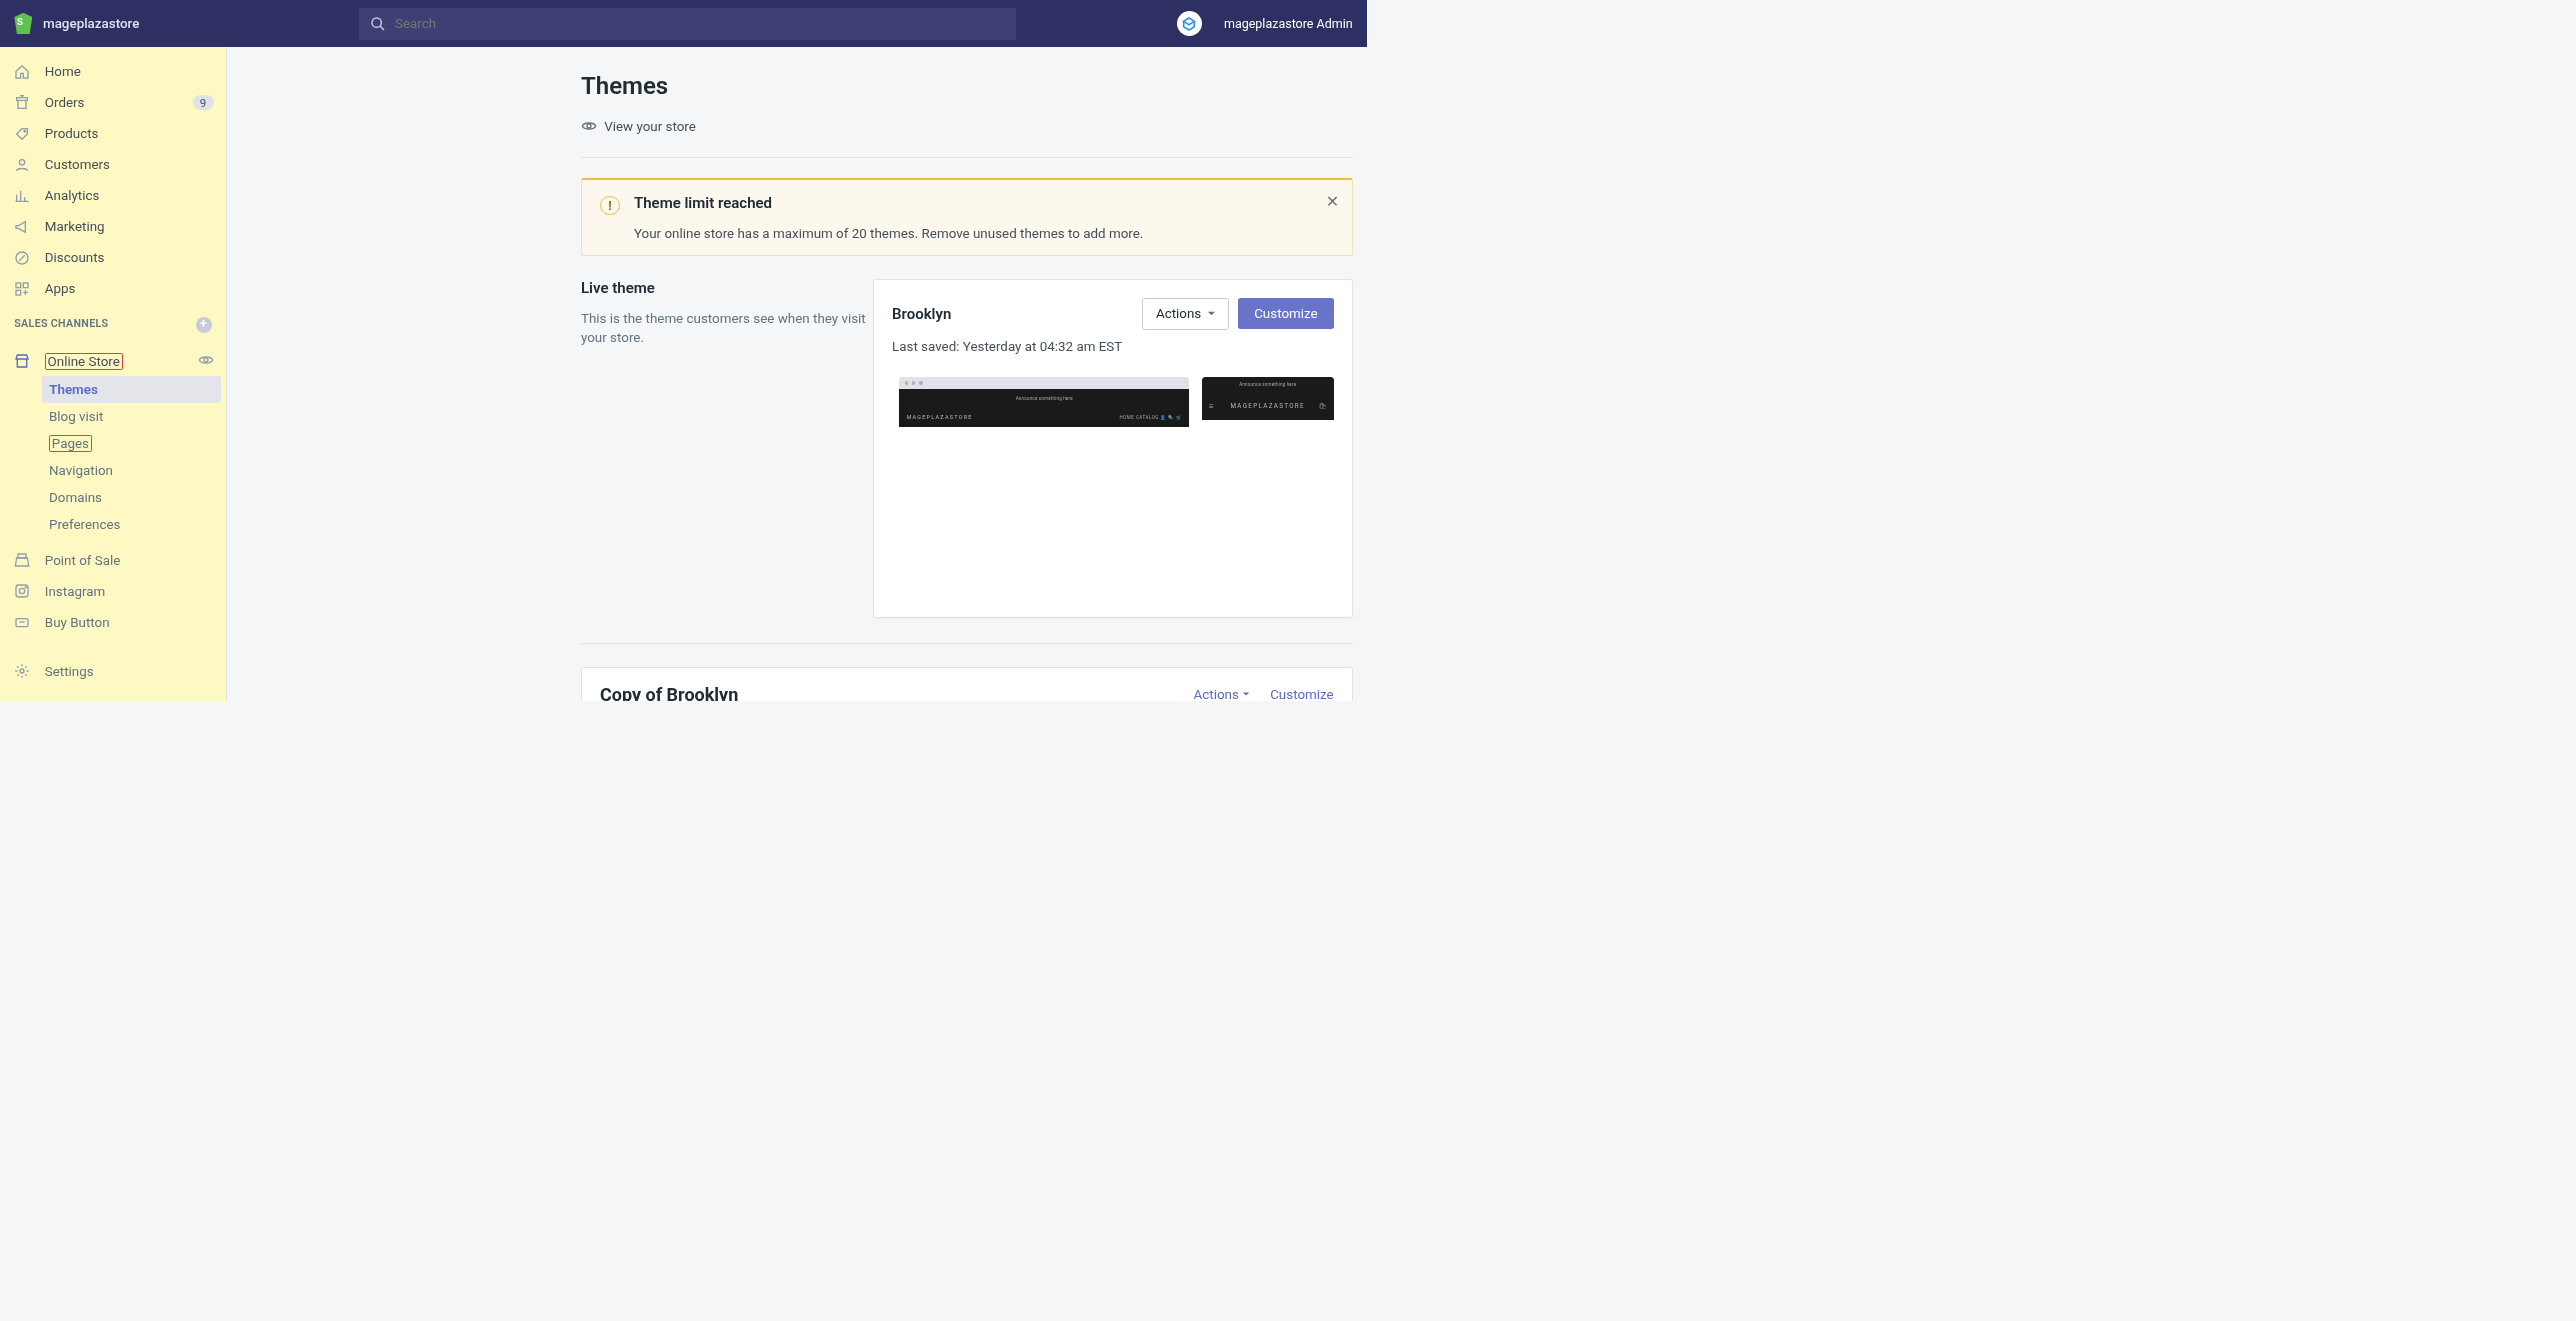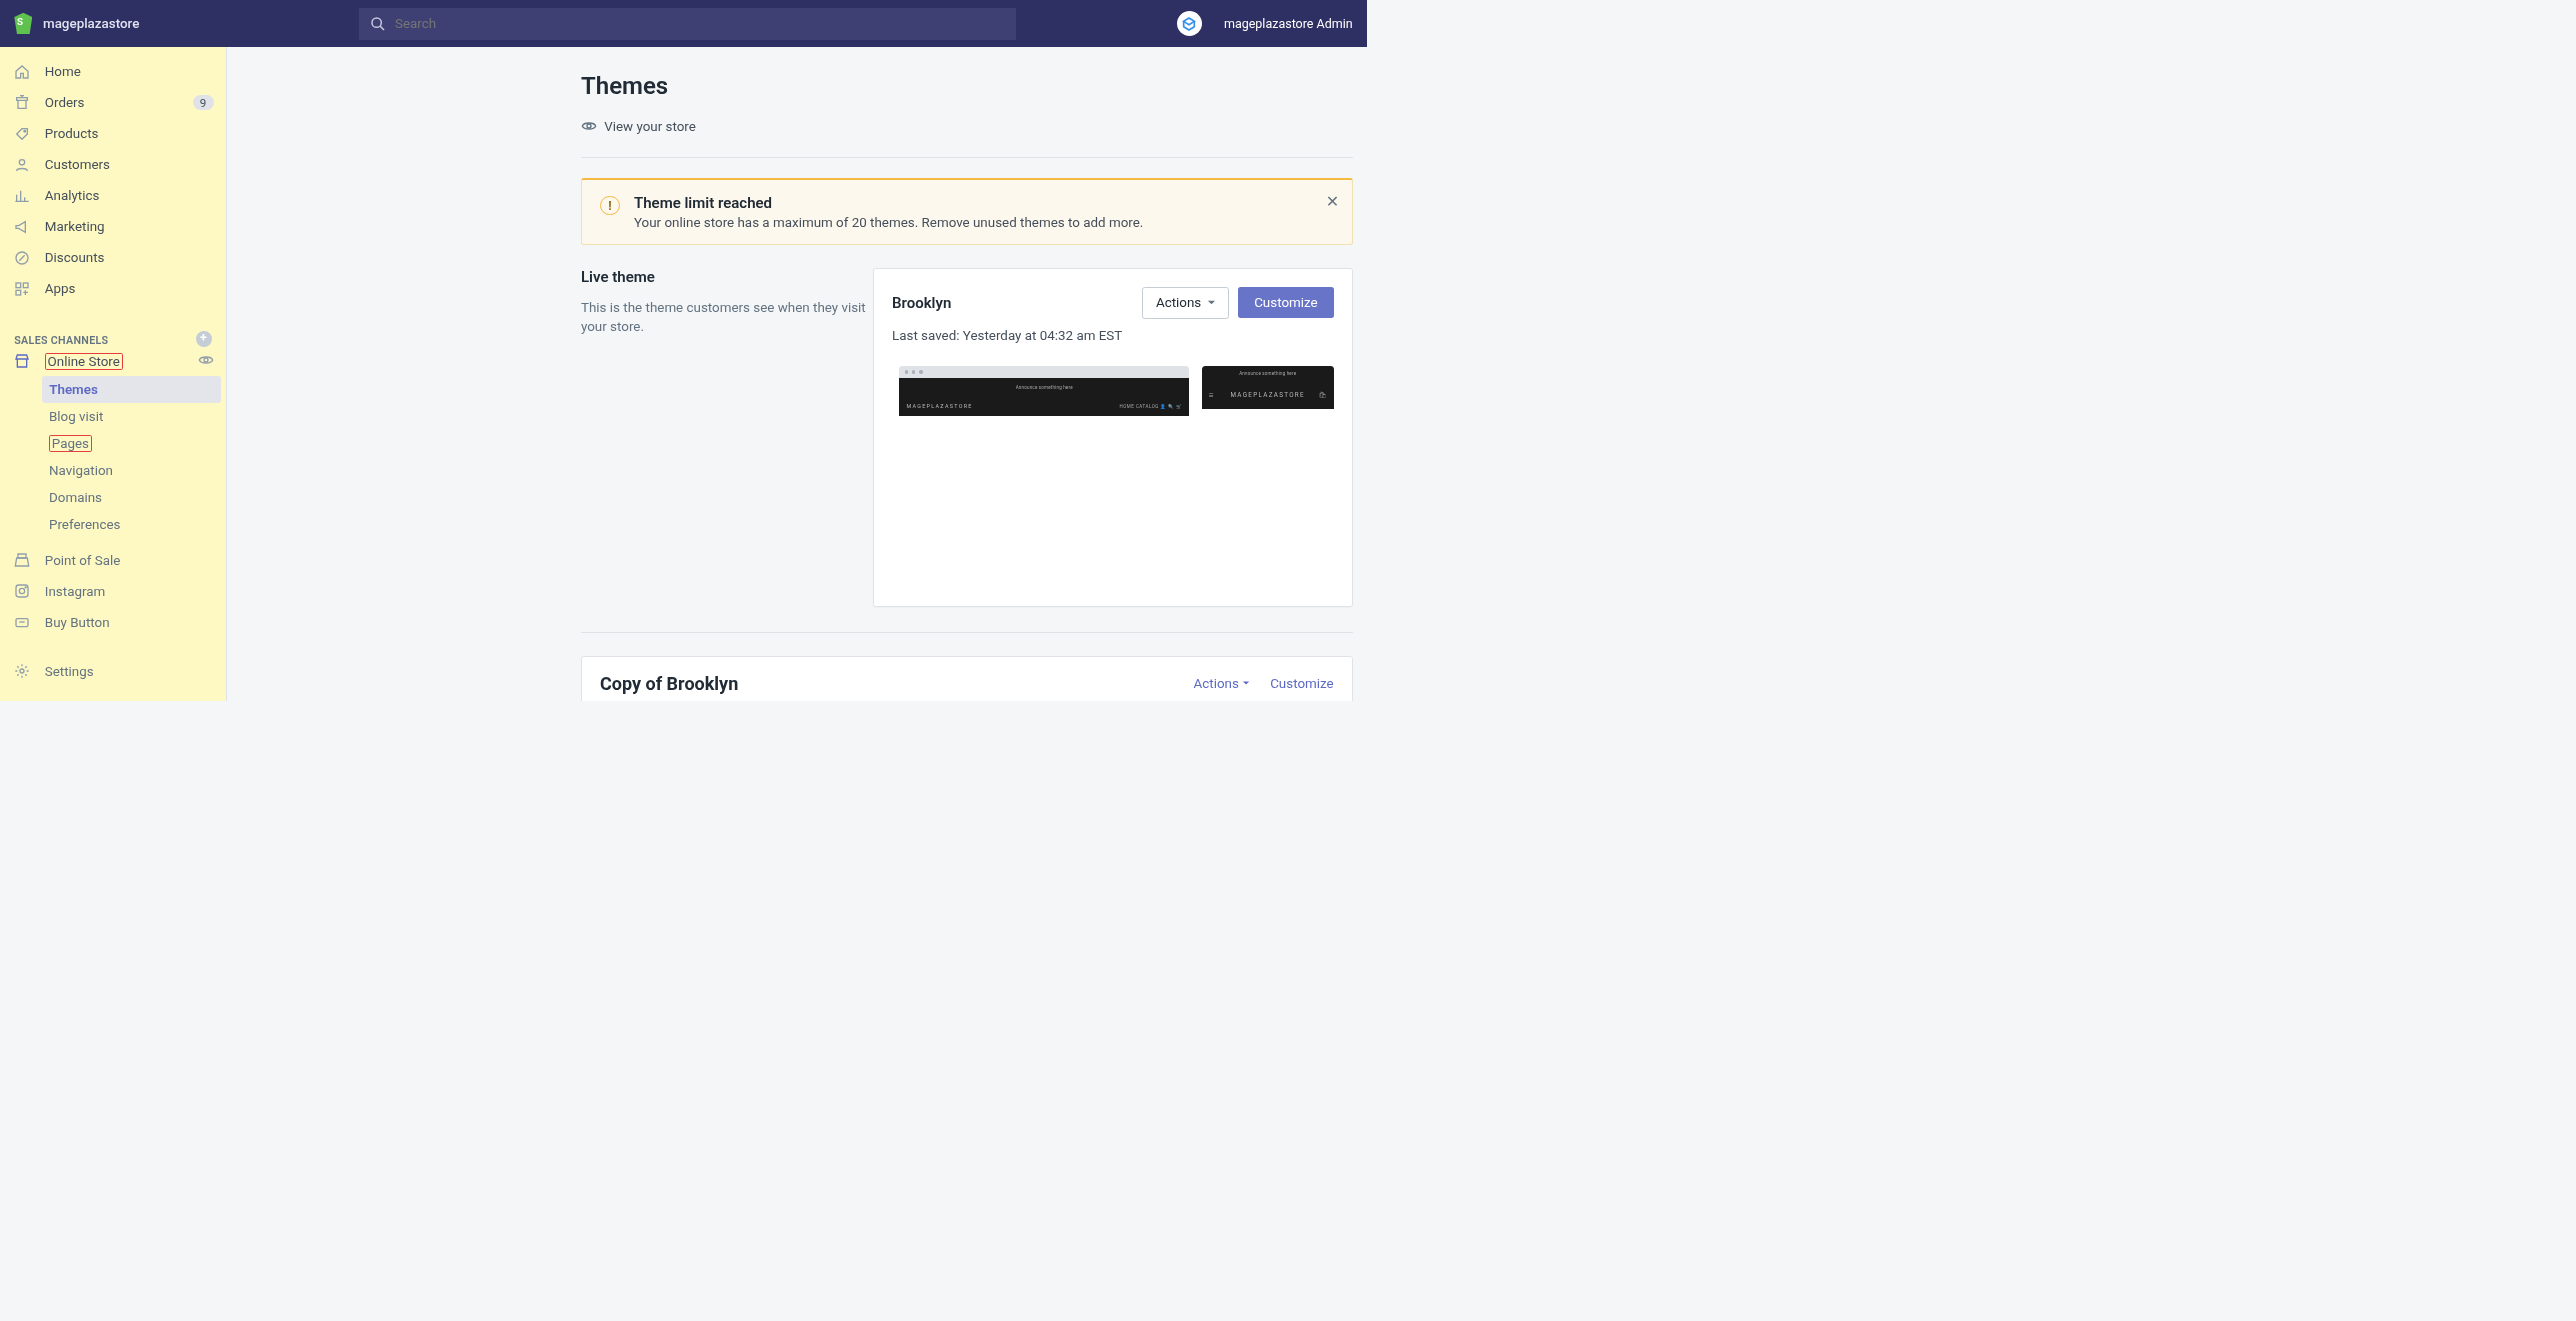--- a/index.html
+++ b/index.html
@@ -23,37 +23,37 @@
   .shell { display:flex; height: calc(100% - 47px); }
   .sidebar { width: 227px; background:#fef9c3; border-right:0.9px solid #dfe3e8; padding-top:9px; overflow-y:auto; }
   .main { flex:1; overflow-y:auto; }
 
   
   .nav-item { display:flex; align-items:center; height:31px; padding:0 12.5px; font-size:13.4px; color:#454f5b; cursor:pointer; gap:14.3px;}
   .nav-item .ico { width:18px; height:18px; color:#919eab; display:flex; align-items:center; justify-content:center;}
   .nav-item .badge { margin-left:auto; background:#dfe3e8; color:#454f5b; font-size:11.6px; border-radius:9px; padding:0.9px 7.2px; }
   .nav-item.selected { color:#5c6ac4; font-weight:600; }
   .nav-item.dim { color:#637381; }
-  .section-title { font-size:10.7px; letter-spacing:0.3px; color:#637381; font-weight:600; padding:0 14.3px; display:flex; align-items:flex-end; height:30px; margin-top:12.5px;}
+  .section-title { font-size:10.7px; letter-spacing:0.3px; color:#637381; font-weight:600; padding:0 14.3px; display:flex; align-items:flex-start; height:30px; margin-top:12.5px;}
   .section-title .plus { margin-left:auto; width:16px;height:16px;border-radius:50%;background:#c4cdd5;display:flex;align-items:center;justify-content:center;color:#fff;font-size:12.5px;line-height:1;}
   .sub-item { display:flex; align-items:center; height:27px; padding-left:49px; font-size:13.4px; color:#637381; cursor:pointer;}
   .sub-item.active { background:#e3e5ea; border-radius:2.7px; margin:0 5.4px 0 42px; padding-left:7.2px; color:#5c6ac4; font-weight:600;}
   .highlight-box { border:1.8px solid #e53e3e; display:inline-block; padding:0 1.8px; border-radius:1.8px;}
   .eye { margin-left:auto; color:#919eab; }
   .sidebar .spacer { height:7.2px; }
 
   
   .content { padding: 25px 0 0 0; max-width: 887px; margin:0 auto 0 354px; padding-right:14.3px;}
   h1.page-title { font-size:24px; font-weight:600; margin-bottom:18px; }
   .view-store-link { display:flex; align-items:center; gap:7.2px; font-size:13.4px; color:#454f5b; margin-bottom:23px; cursor:pointer;}
   .divider { border:none; border-top:0.9px solid #dfe3e8; margin-bottom:19.7px; }
 
   .banner { border:0.9px solid #f0e2ae; border-top:2.7px solid #f4b940; background:#fdf8ed; border-radius:2.7px; padding:14.3px 18px; display:flex; gap:14.3px; position:relative; margin-bottom:23px;}
   .banner .warn-ico { width:19.7px;height:19.7px;border-radius:50%;border:1.8px solid #f4b940;display:flex;align-items:center;justify-content:center;color:#8a6d1b;font-weight:bold;font-size:12.5px;flex-shrink:0;margin-top:1.8px;}
-  .banner h3 { font-size:15px; font-weight:600; margin-bottom:3px; }
+  .banner h3 { font-size:15px; font-weight:600; margin-bottom:14px; }
   .banner p { font-size:13.4px; color:#454f5b; }
   .banner .close { position:absolute; right:12.5px; top:12.5px; color:#637381; cursor:pointer; font-size:16px;}
 
   .two-col { display:flex; align-items:flex-start; }
   .left-col { width:292px; }
   .left-col h2 { font-size:15px; font-weight:600; margin-bottom:12.5px;}
   .left-col p { font-size:13.4px; color:#637381; line-height:1.4; }
   .card { flex:1; background:#fff; border:0.9px solid #dfe3e8; border-radius:2.7px; padding:18px 18px 0 18px; box-shadow:0 0.9px 1.8px rgba(0,0,0,0.03);}
   .card-head { display:flex; align-items:center;}
   .card-head h3 { font-size:15px; font-weight:600;}

